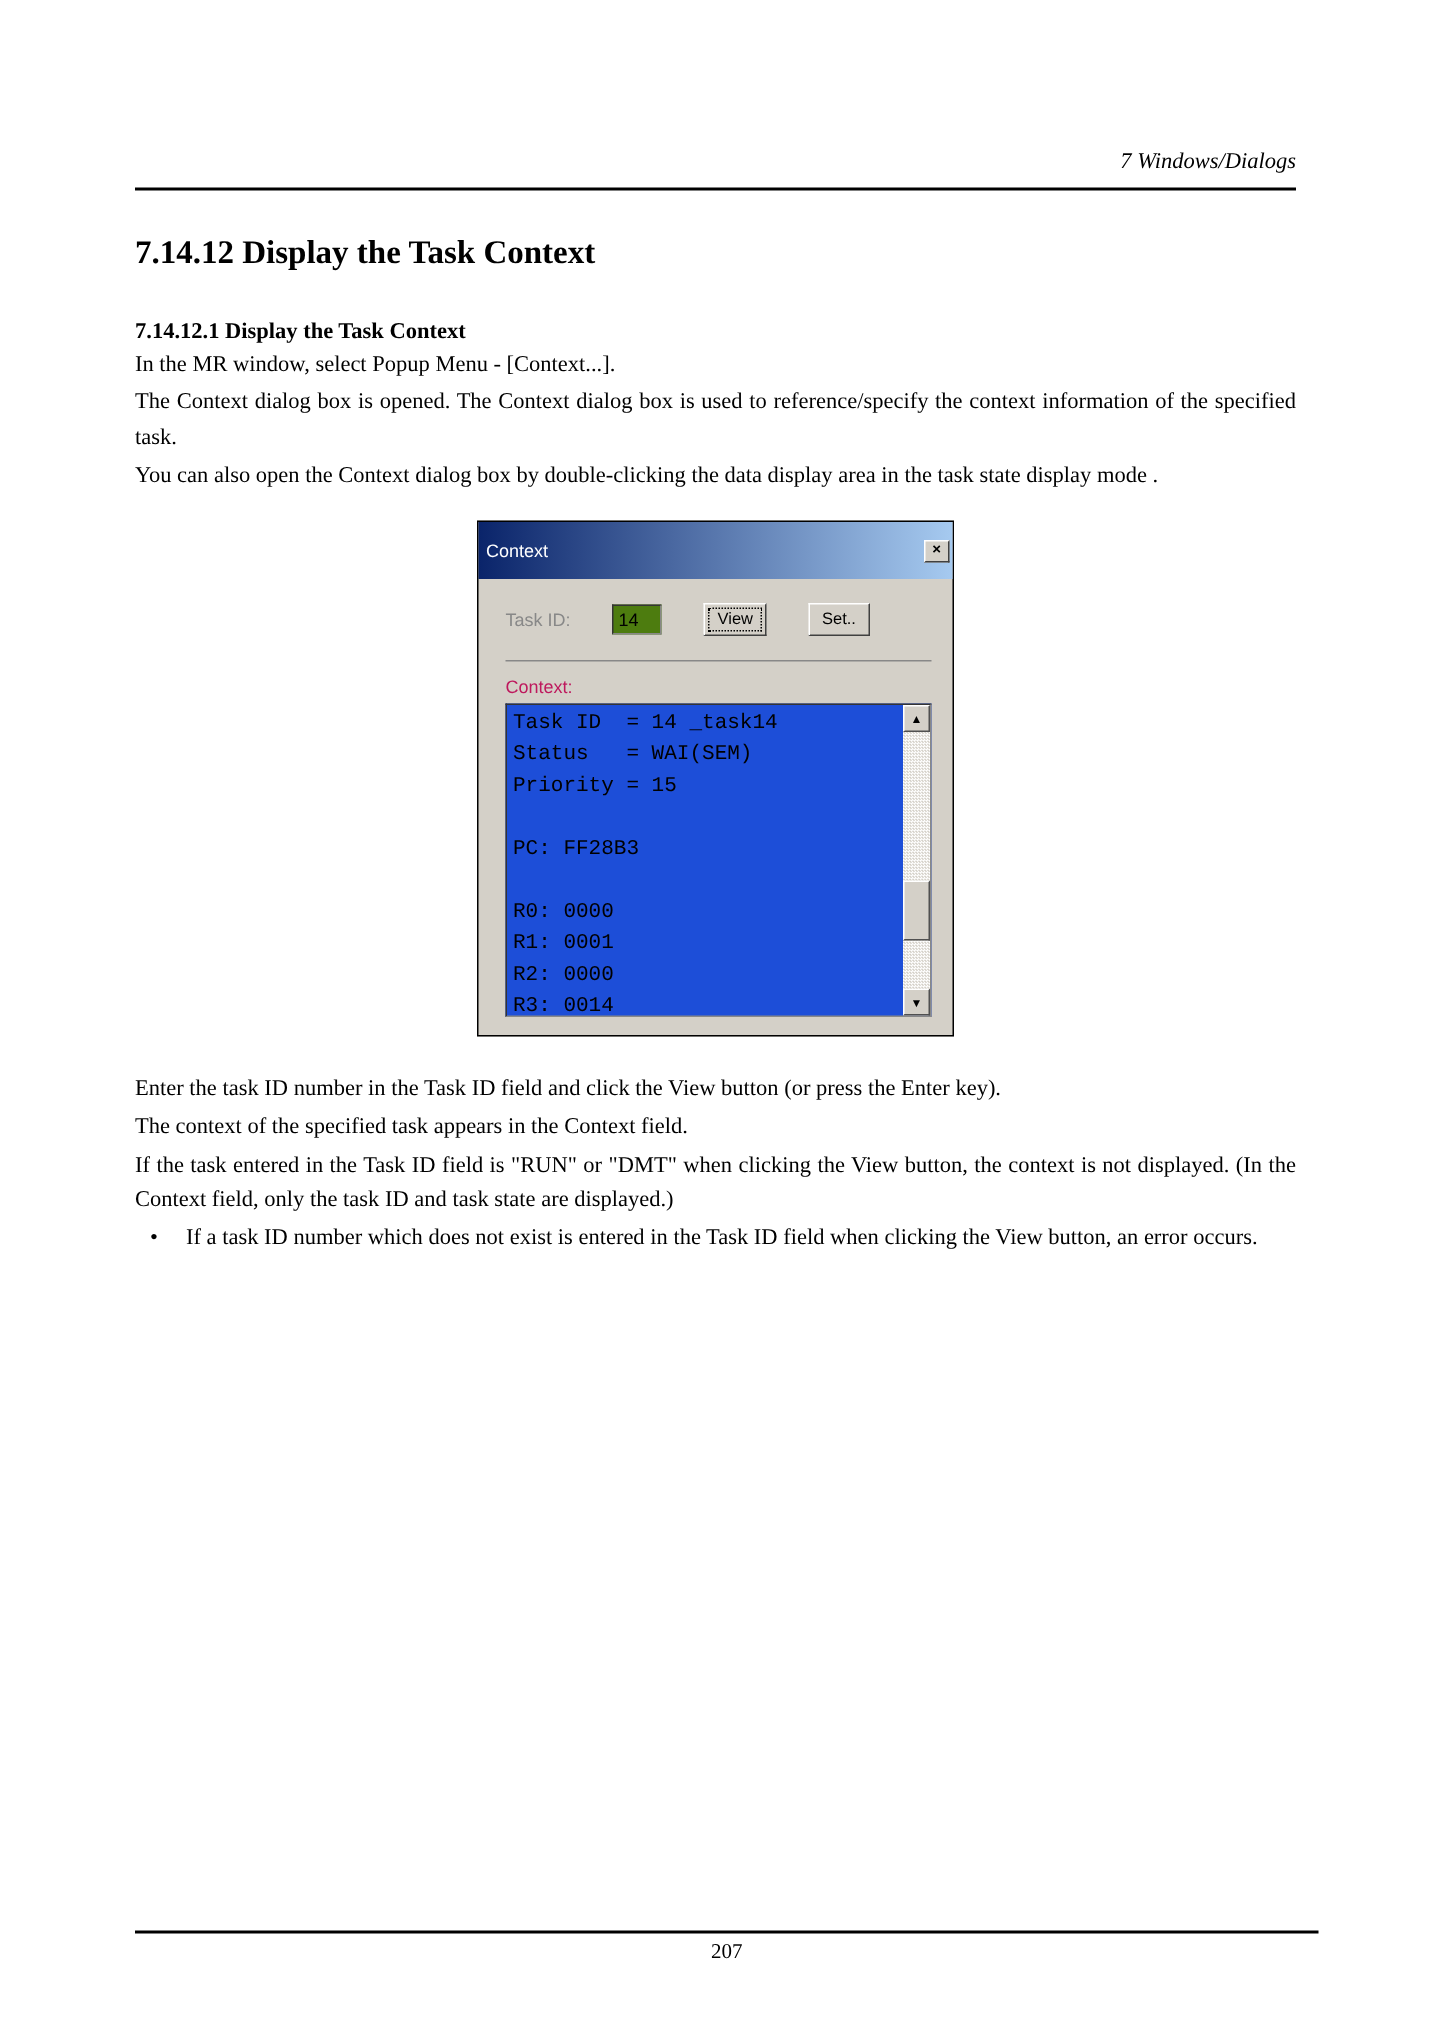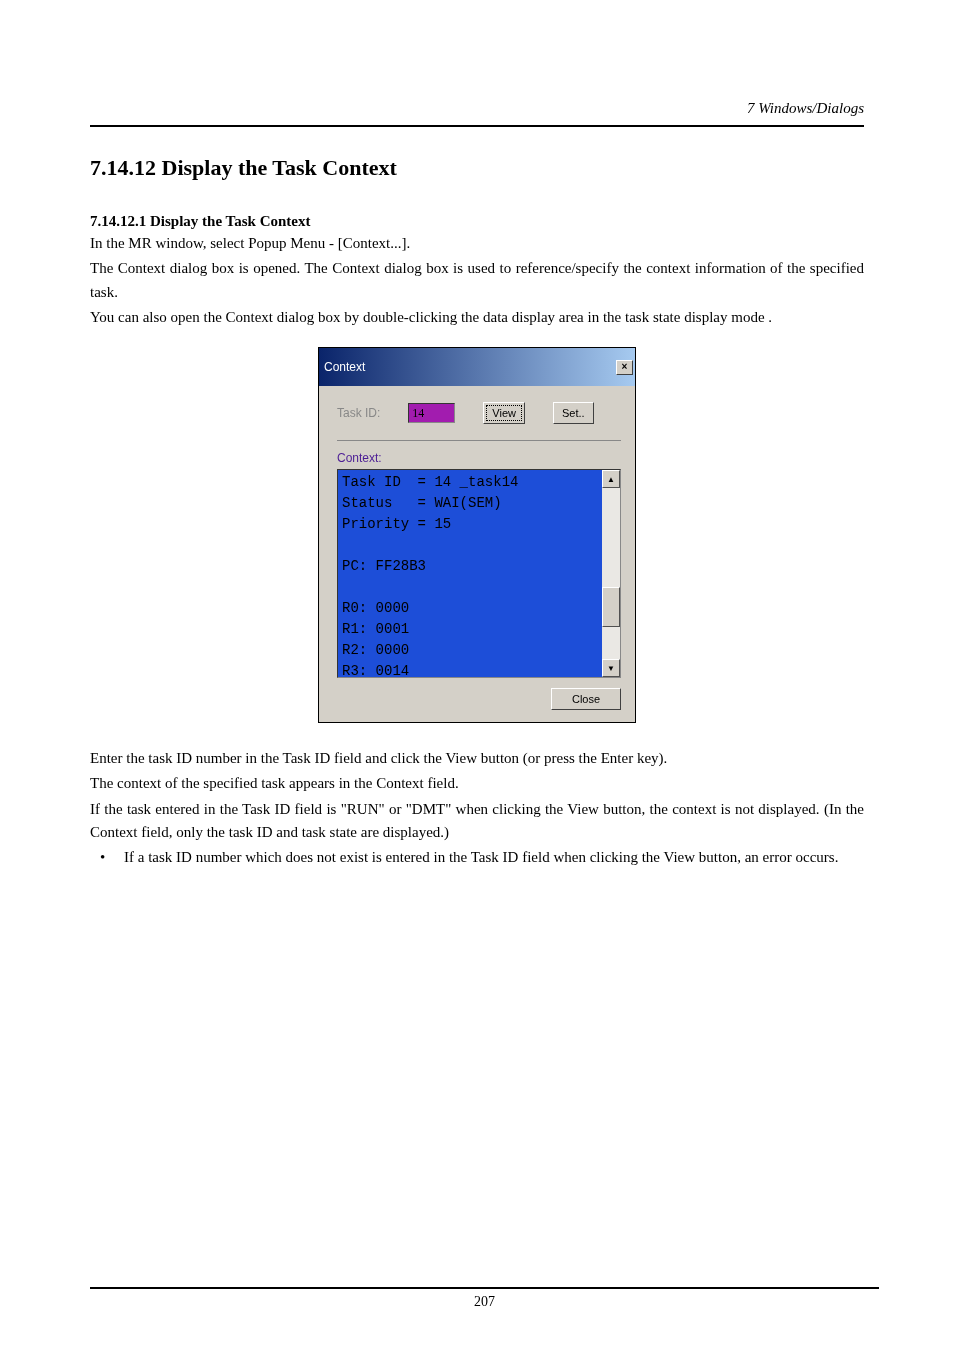--- a/index.html
+++ b/index.html
@@ -102,45 +102,45 @@
       gap: 28px;
       border-bottom: 1px solid #888;
       padding-bottom: 16px;
       margin-bottom: 10px;
     }
     .grey-label {
       color: #888;
       font-size: 12px;
     }
     .text-input {
-      width: 47px;
+      width: 33px;
       height: 20px;
       border: 1px inset #888;
-      background: #a21caf;
+      background: #4d7c0f;
       font-size: 12px;
       padding: 1px 3px;
-      font-family: Liberation Serif, serif;
+      font-family: Liberation Sans, sans-serif;
     }
     .win-btn {
       height: 22px;
       padding: 0 8px;
       background: #d4d0c8;
       border: 1px solid #fff;
       border-right-color: #404040;
       border-bottom-color: #404040;
       font-size: 11px;
       font-family: Tahoma, Arial, sans-serif;
       cursor: pointer;
     }
     .view-btn {
       outline: 1px dotted #000;
       outline-offset: -4px;
     }
     .context-label {
-      color: #4c1d95;
+      color: #be185d;
       font-size: 12px;
       margin-bottom: 4px;
     }
     .context-area {
       display: flex;
       background: #1d4ed8;
       border: 1px inset #888;
       height: 209px;
     }
     .context-text {
@@ -251,23 +251,20 @@
 A1: 00005C
 SB: 00040E</div>
         <div class="scrollbar-v">
           <div class="scroll-btn">▲</div>
           <div class="scroll-track">
             <div class="scroll-thumb"></div>
           </div>
           <div class="scroll-btn">▼</div>
         </div>
       </div>
-      <div class="dialog-footer">
-        <button class="win-btn close-dialog-btn">Close</button>
-      </div>
     </div>
   </div>
 </div>
 
 <p class="body-text">Enter the task ID number in the Task ID field and click the View button (or press the Enter key).</p>
 <p class="body-text">The context of the specified task appears in the Context field.</p>
 <p class="body-text">If the task entered in the Task ID field is "RUN" or "DMT" when clicking the View button, the context is not displayed. (In the Context field, only the task ID and task state are displayed.)</p>
 <div class="bullet-row">
   <span class="bullet-dot">•</span>
   <span>If a task ID number which does not exist is entered in the Task ID field when clicking the View button, an error occurs.</span>

